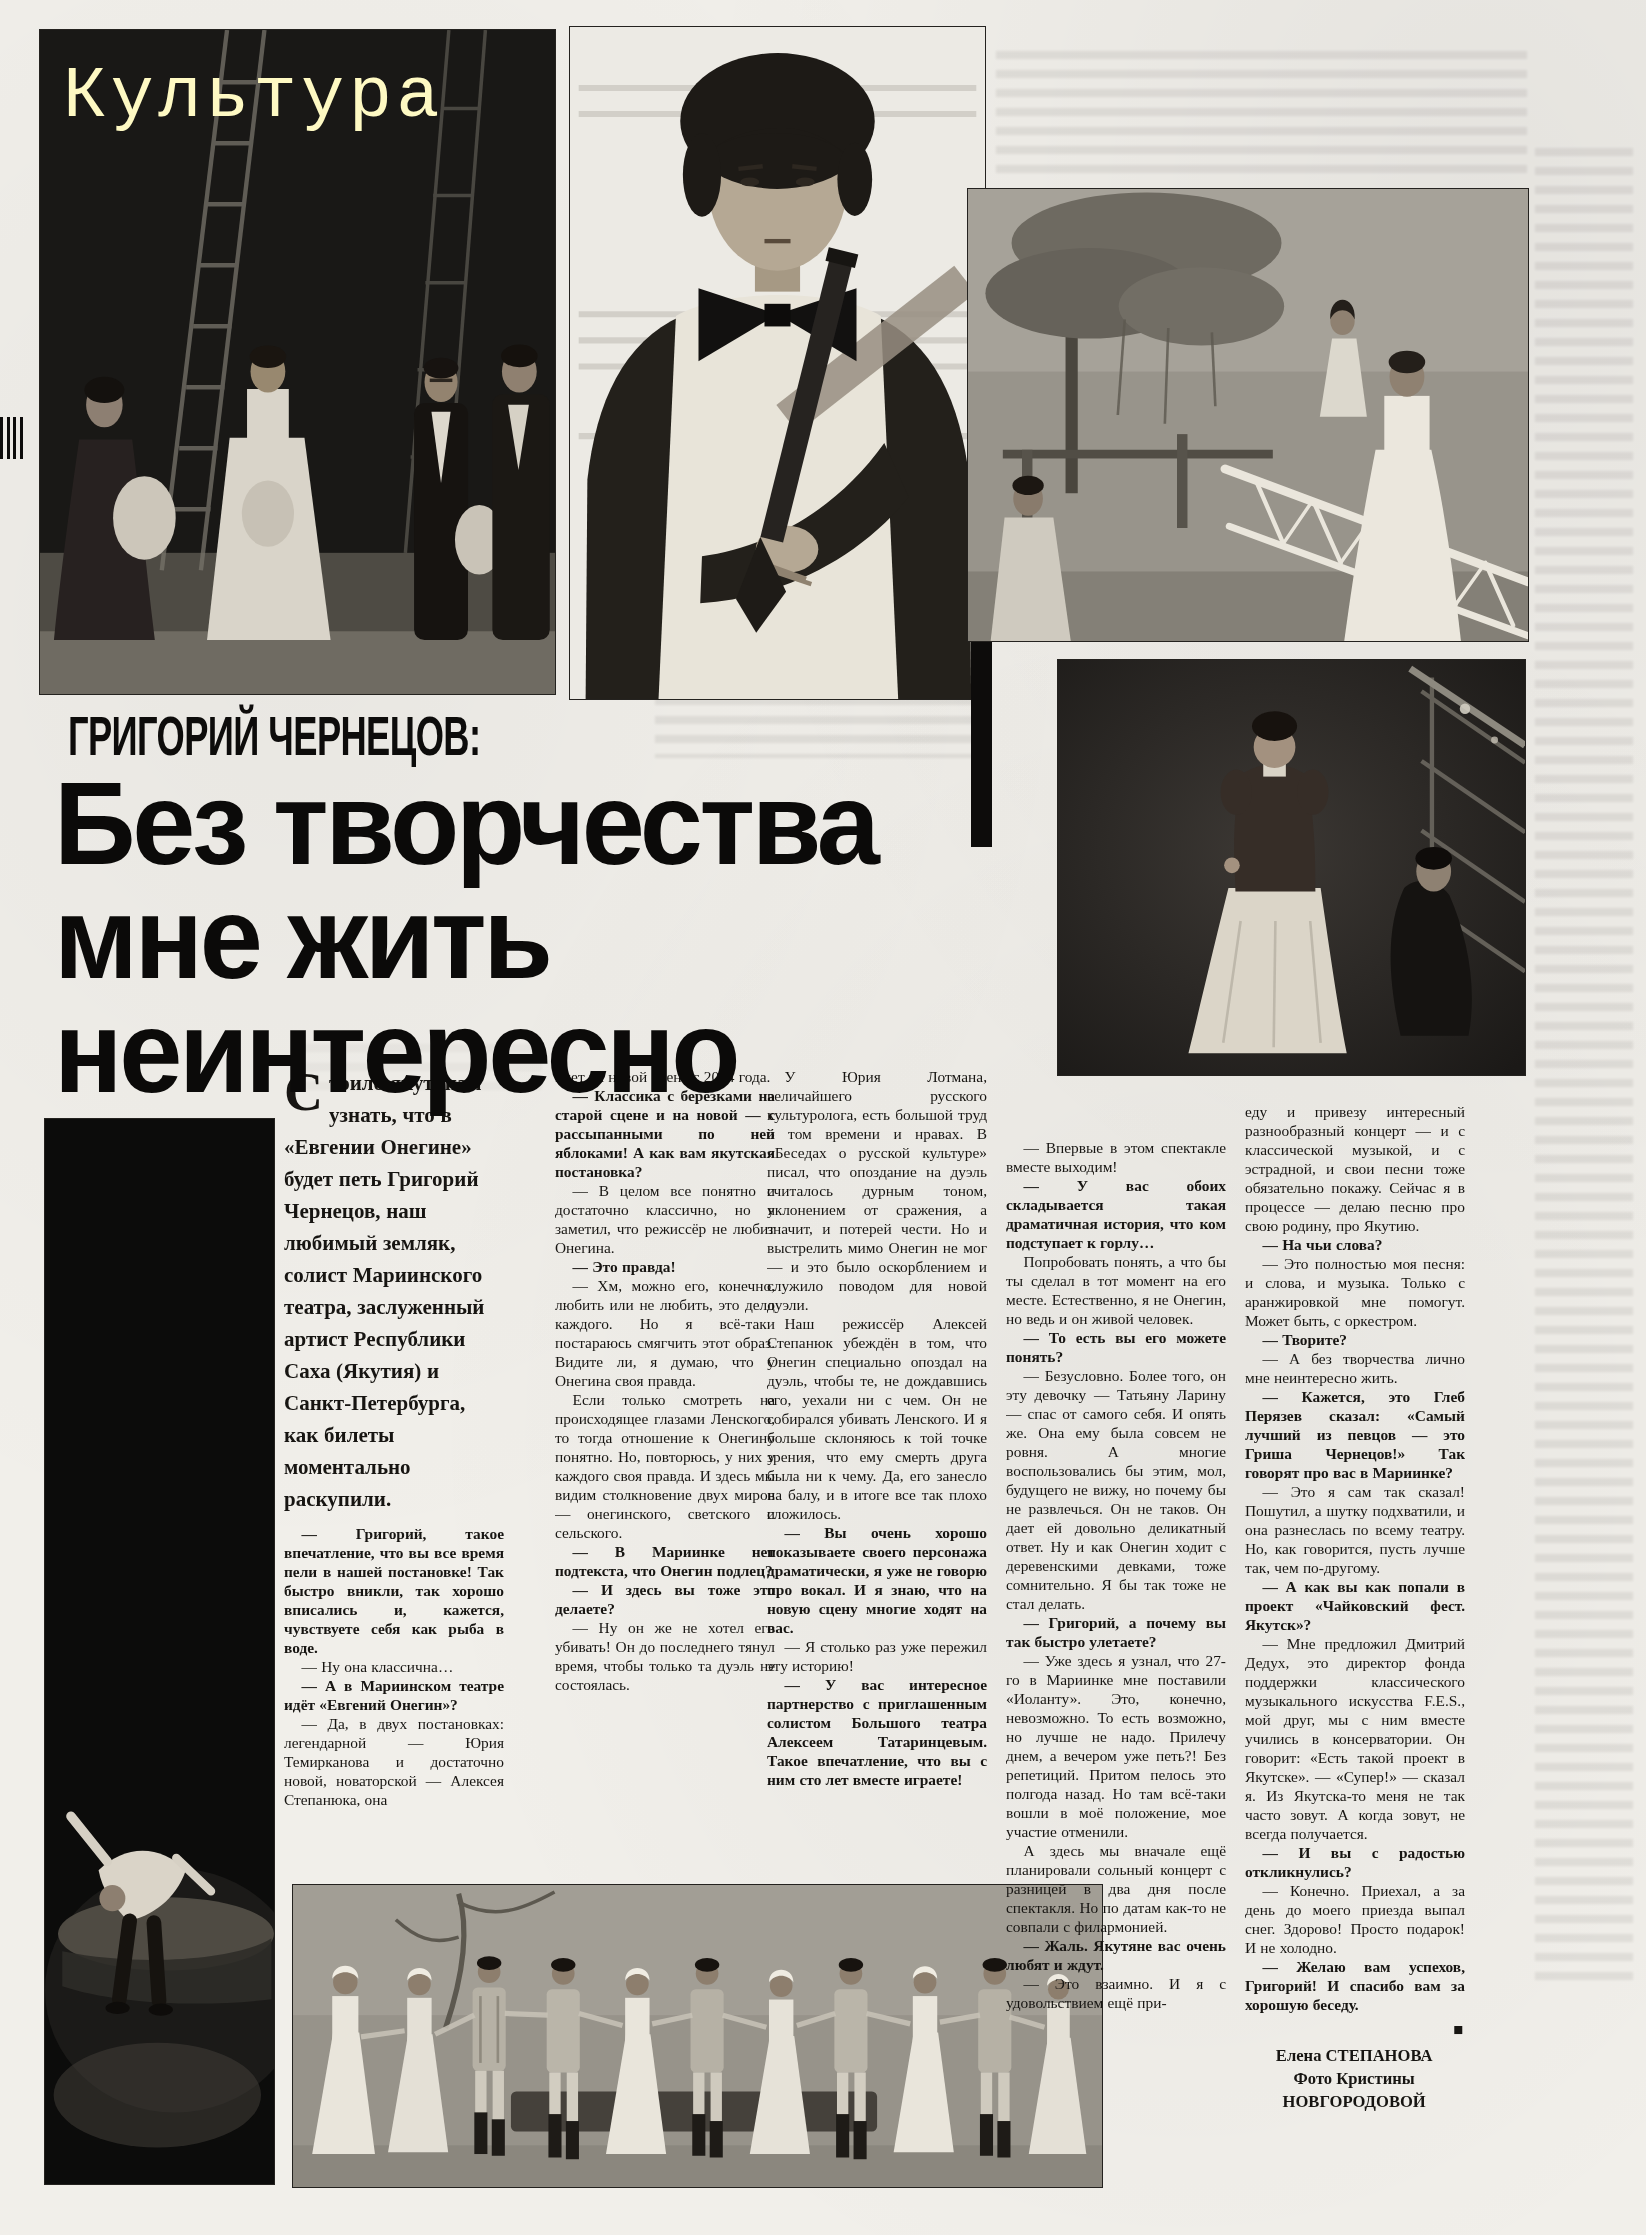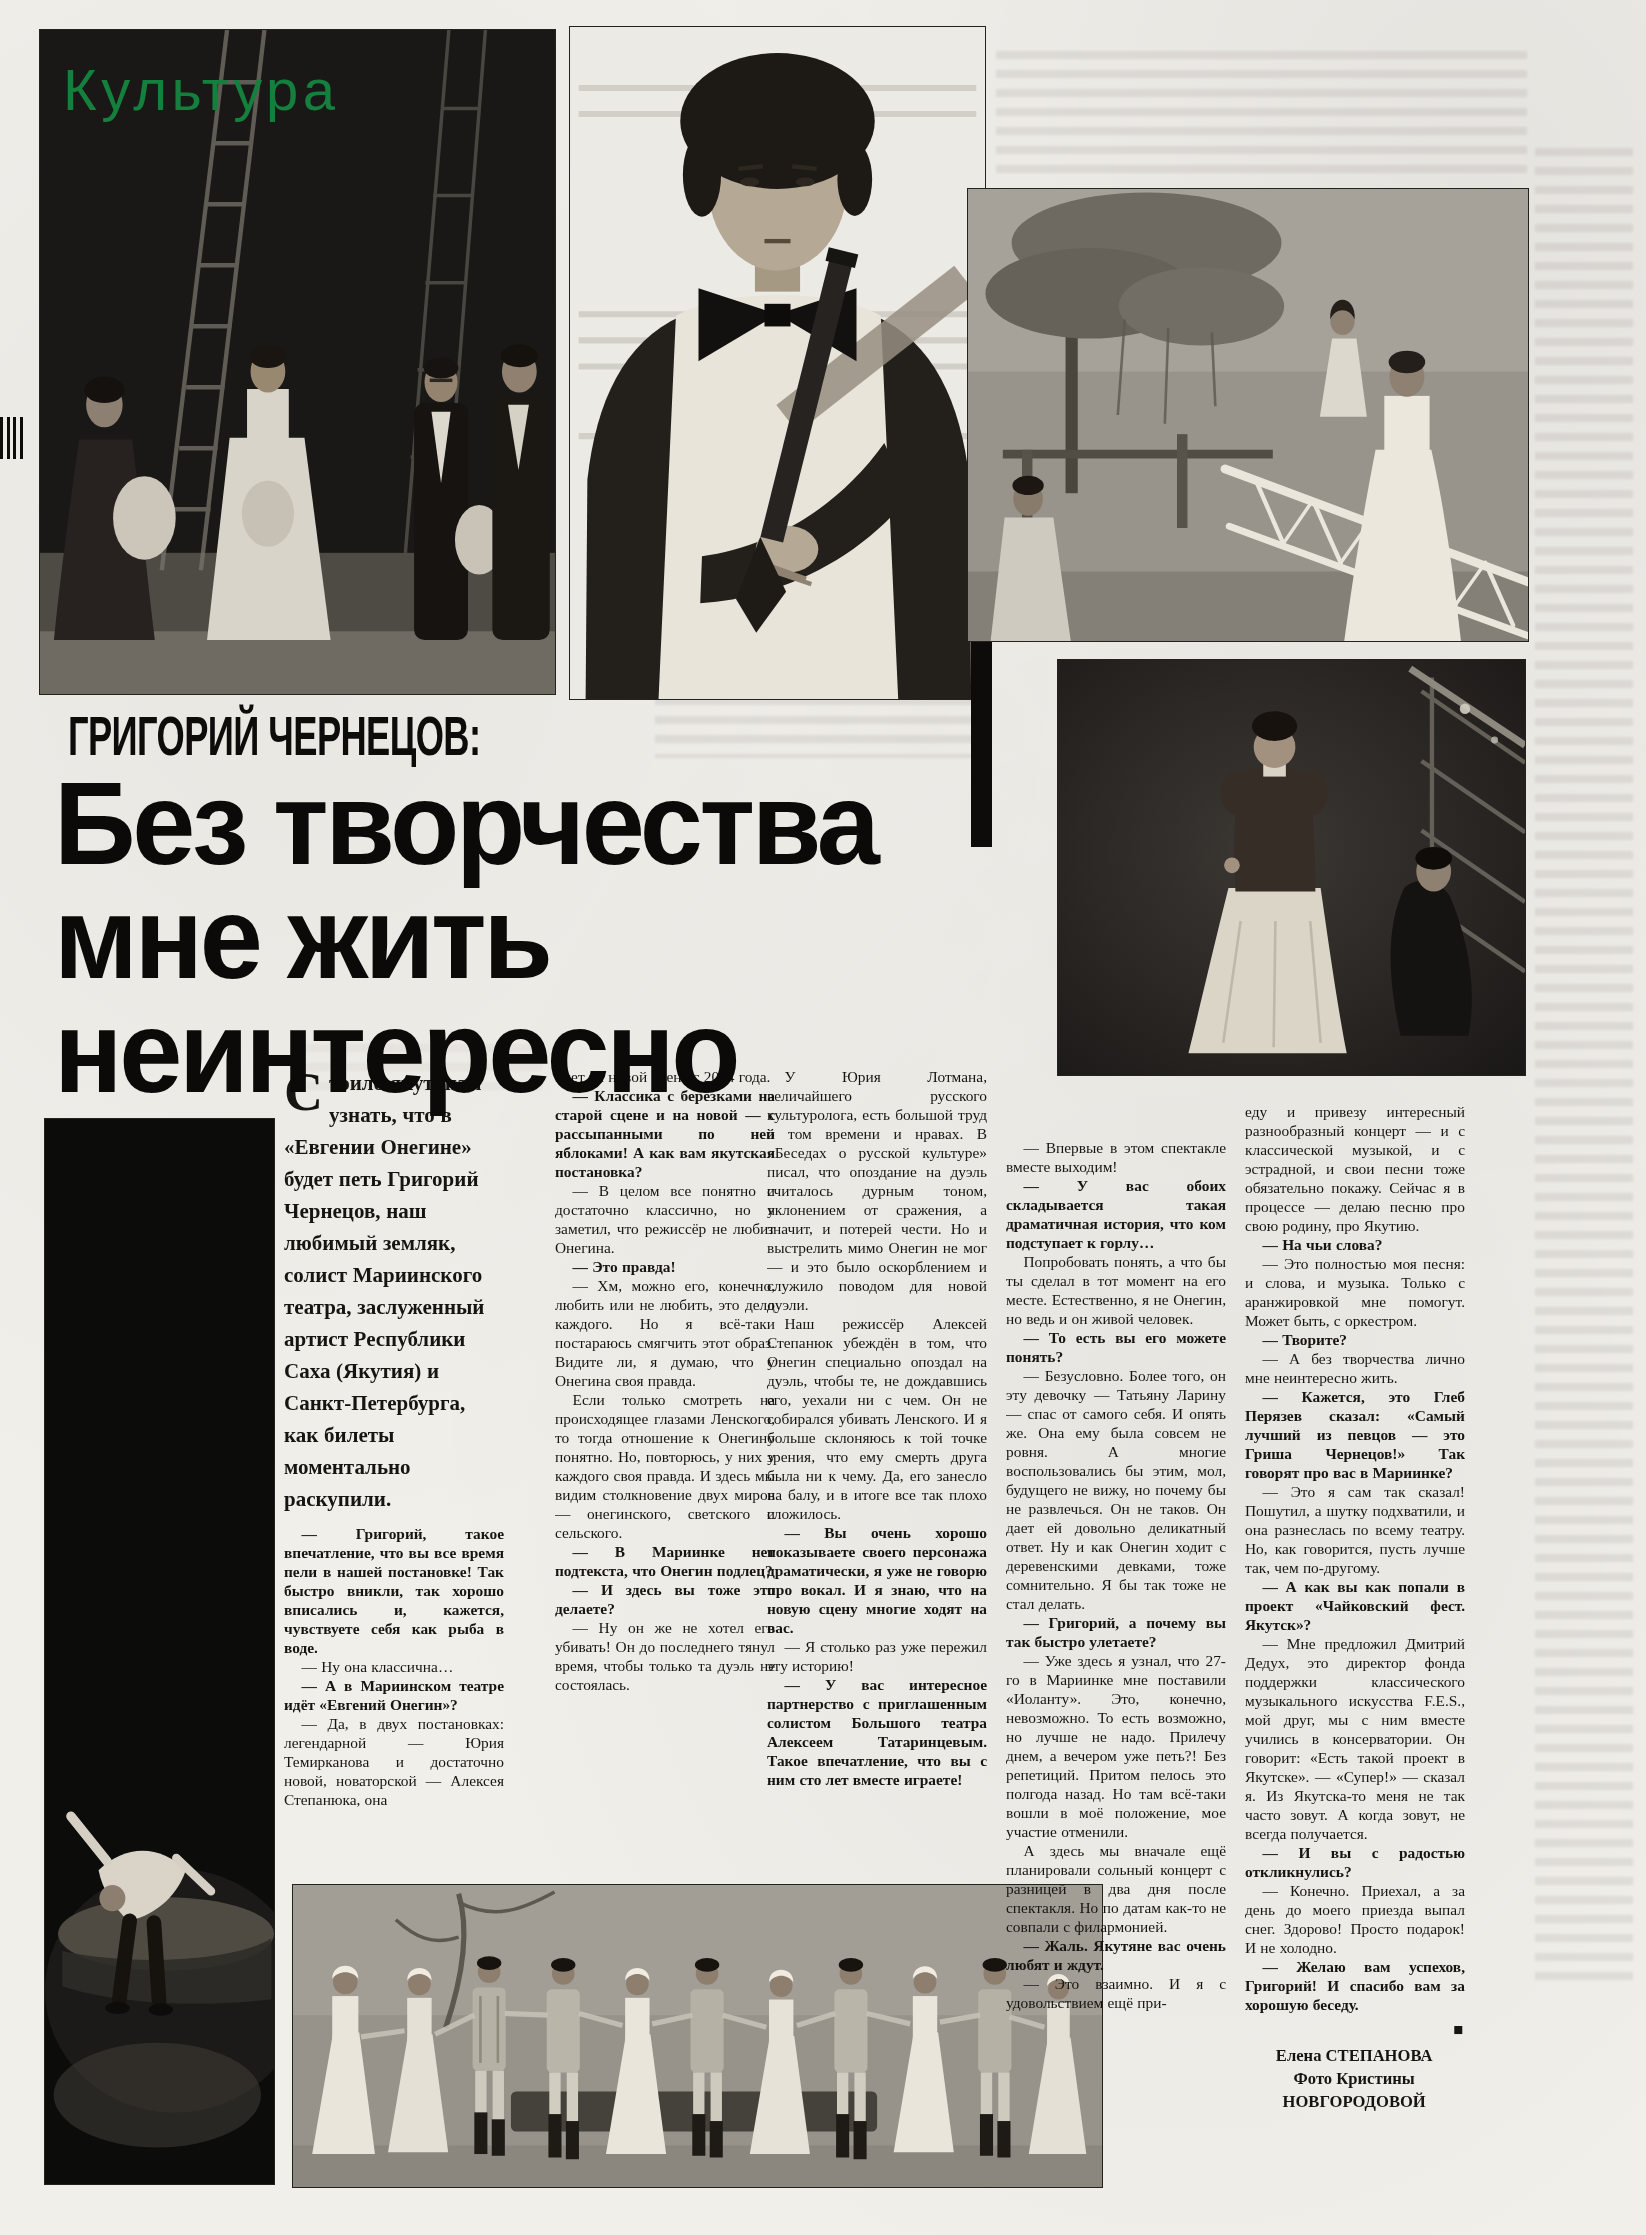--- a/index.html
+++ b/index.html
@@ -16,22 +16,22 @@
   .photo{ position:absolute; border:0.9px solid #24221f; overflow:hidden; background:#181715; }
   .photo svg{ display:block; width:100%; height:100%; }
   .photo-light{ background:#edebe5; }
   .ghost{
     position:absolute;
     background:repeating-linear-gradient(180deg, rgba(92,90,85,.14) 0 7.9px, rgba(0,0,0,0) 7.9px 19px);
     filter:blur(1.1px); opacity:.75; pointer-events:none;
   }
   .kultura{
     position:absolute; left:23px; top:26px; z-index:3;
-    font-family:Liberation Sans, sans-serif; font-weight:400;
-    font-size:58px; letter-spacing:4.4px; color:#15803d; white-space:nowrap;
+    font-family:Liberation Mono, monospace; font-weight:400;
+    font-size:72px; letter-spacing:4.4px; color:#fef9c3; white-space:nowrap;
   }
   .kicker{
     position:absolute; left:68px; top:704px;
     font-family:"Liberation Sans", sans-serif; font-weight:bold;
     font-size:55px; letter-spacing:-0.9px; color:#0d0c0b; white-space:nowrap;
     transform:scaleX(.66); transform-origin:left top;
   }
   .headline{
     position:absolute; left:54px; top:767px; z-index:2;
     font-family:"Liberation Sans", sans-serif; font-weight:bold;

